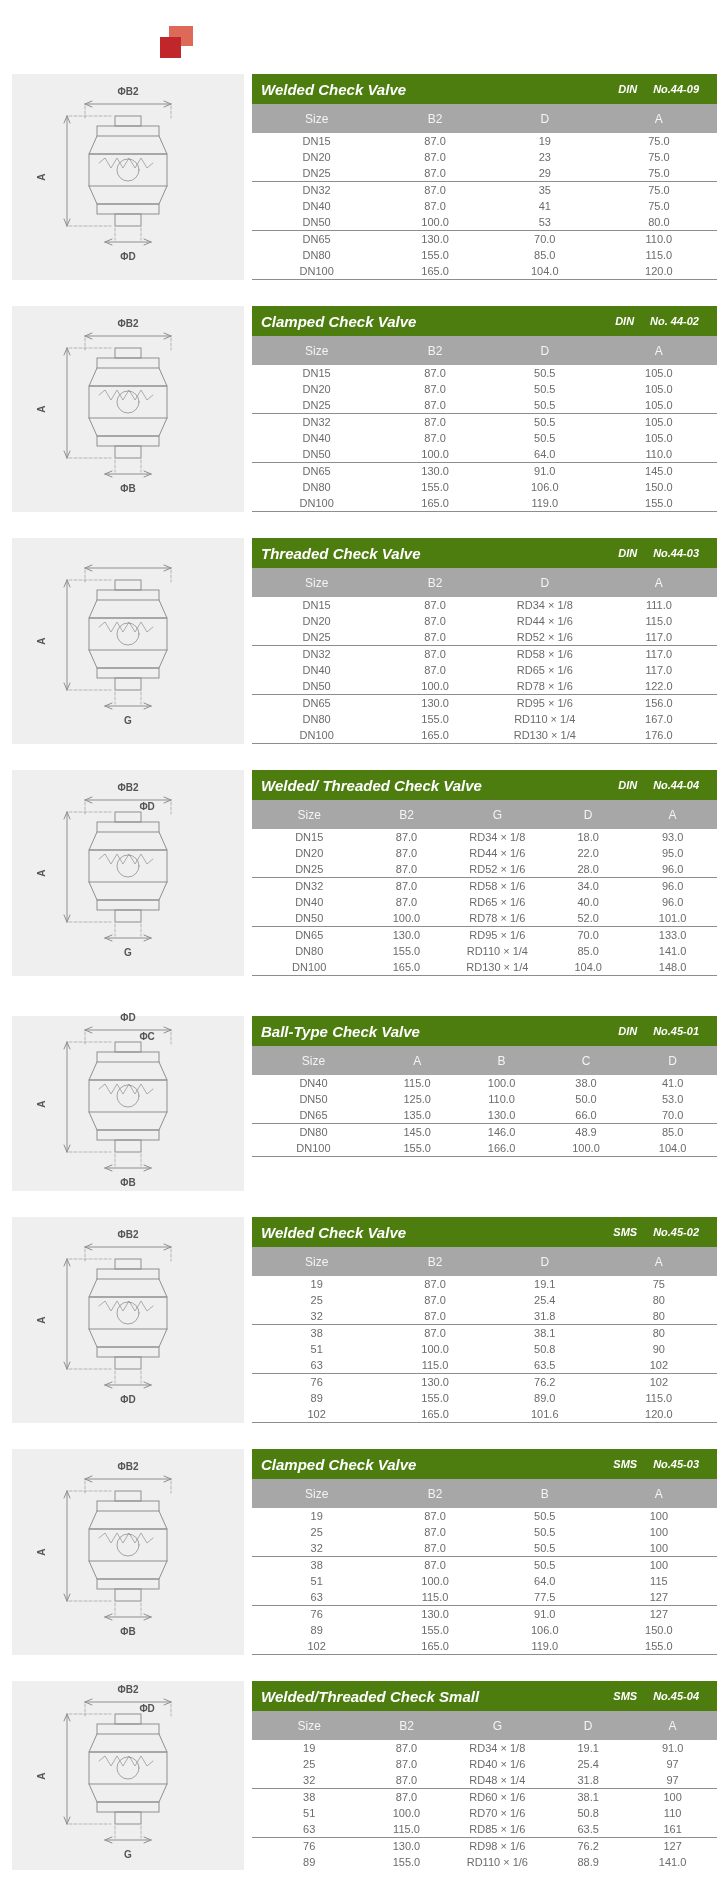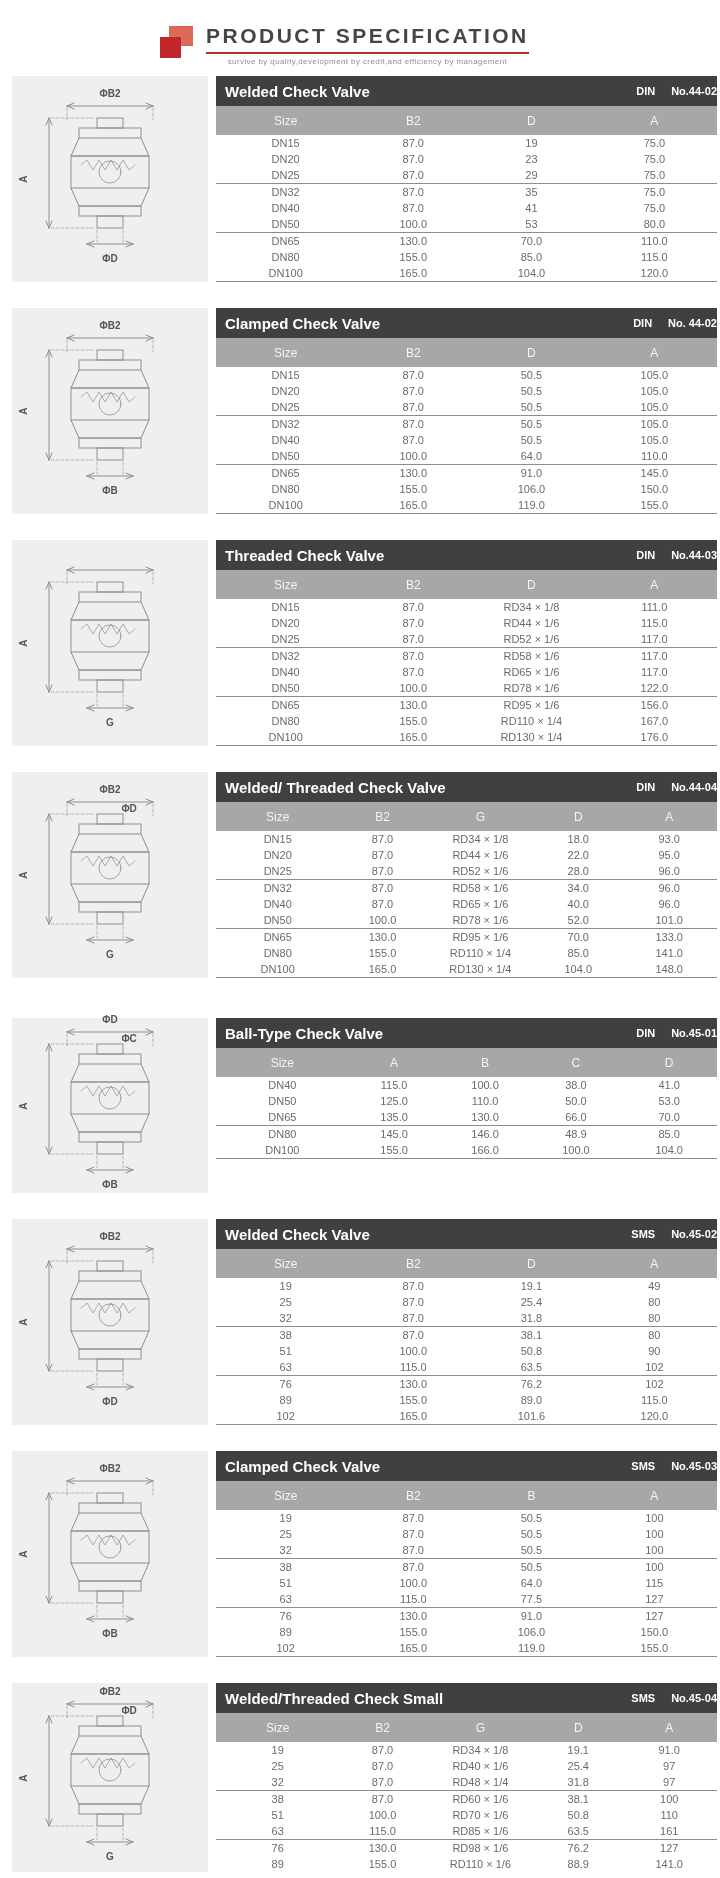--- a/index.html
+++ b/index.html
@@ -16,32 +16,32 @@
   .title-block { display:inline-block; }
   .title { font-size:21px; font-weight:bold; color:#454545; letter-spacing:2.5px; white-space:nowrap; }
   .rule { height:2px; background:#a93226; margin-top:4px; }
   .tagline { font-size:8px; color:#8f8f8f; text-align:center; margin-top:3px; letter-spacing:.4px; }
 
   
   .sections { padding:6px 3px 0 12px; }
   .section { display:flex; gap:8px; margin:0 0 26px 0; }
   .section.gap-lg { margin-top:40px; }
 
-  .drawing-panel { width:196px; flex-shrink:0; background:#efefef; display:flex; }
+  .drawing-panel { width:232px; flex-shrink:0; background:#efefef; display:flex; }
   .drawing-inner { position:relative; width:190px; height:175px; margin:auto; }
   .valve-svg { display:block; }
   .dim-label { position:absolute; font-size:10px; color:#555; font-weight:bold; }
   .dim-top  { top:-4px; left:0; width:100%; text-align:center; }
   .dim-top2 { top:15px; left:56%; }
   .dim-left { left:0; top:50%; width:34px; text-align:center; transform:translate(-9px,-50%) rotate(-90deg); }
   .dim-bottom { bottom:3px; left:0; width:100%; text-align:center; }
 
   .table-wrap { flex:1; min-width:0; }
   .title-bar { display:flex; justify-content:space-between; align-items:center; height:30px;
-               background:#404040; color:#fff; padding:0 0 0 9px; }
+               background:#4d7c0f; color:#fff; padding:0 18px 0 9px;font-style:italic; }
   .tbl-title { font-size:15px; font-weight:bold; }
   .doc-ref { display:flex; gap:16px; font-size:11px; font-weight:bold; }
 
   table.spec { width:100%; border-collapse:collapse; table-layout:fixed; }
   table.spec thead th { background:#a7a7a7; color:#f4f4f4; font-weight:normal; font-size:12px;
                         height:21px; text-align:center; padding:4px; }
   table.spec td { text-align:center; font-size:11px; color:#6b6b6b; height:16px; padding:0;
                   white-space:nowrap; overflow:hidden; }
   table.spec tr.group-end td { border-bottom:1px solid #8d8d8d; }
 
@@ -65,25 +65,20 @@
 </head>
 <body>
 
 <div class="page">
 
   <header class="header">
     <div class="brand">
       <div class="logo">
         <div class="sq back"></div>
         <div class="sq front"></div>
-      </div>
-      <div class="title-block">
-        <div class="title">PRODUCT SPECIFICATION</div>
-        <div class="rule"></div>
-        <div class="tagline">survive by quality,development by credit,and efficiency by management</div>
       </div>
     </div>
   </header>
 
   <main class="sections">
   <section class="section">
 
     <div class="drawing-panel">
       <div class="drawing-inner">
         <svg class="valve-svg" viewBox="0 0 190 175" width="190" height="175">
@@ -117,21 +112,21 @@
         <span class="dim-label dim-left">A</span>
         <span class="dim-label dim-bottom">ΦD</span>
       </div>
     </div>
 
     <div class="table-wrap">
       <div class="title-bar">
         <span class="tbl-title">Welded Check Valve</span>
         <span class="doc-ref">
           <span>DIN</span>
-          <span>No.44-02</span>
+          <span>No.44-09</span>
         </span>
       </div>
       <table class="spec cols4">
         <thead>
           <tr>
                 <th>Size</th>
                 <th>B2</th>
                 <th>D</th>
                 <th>A</th>
               </tr>
@@ -700,21 +695,21 @@
                 <th>B2</th>
                 <th>D</th>
                 <th>A</th>
               </tr>
         </thead>
         <tbody>
               <tr>
                 <td>19</td>
                 <td>87.0</td>
                 <td>19.1</td>
-                <td>49</td>
+                <td>75</td>
               </tr>
               <tr>
                 <td>25</td>
                 <td>87.0</td>
                 <td>25.4</td>
                 <td>80</td>
               </tr>
               <tr class="group-end">
                 <td>32</td>
                 <td>87.0</td>

